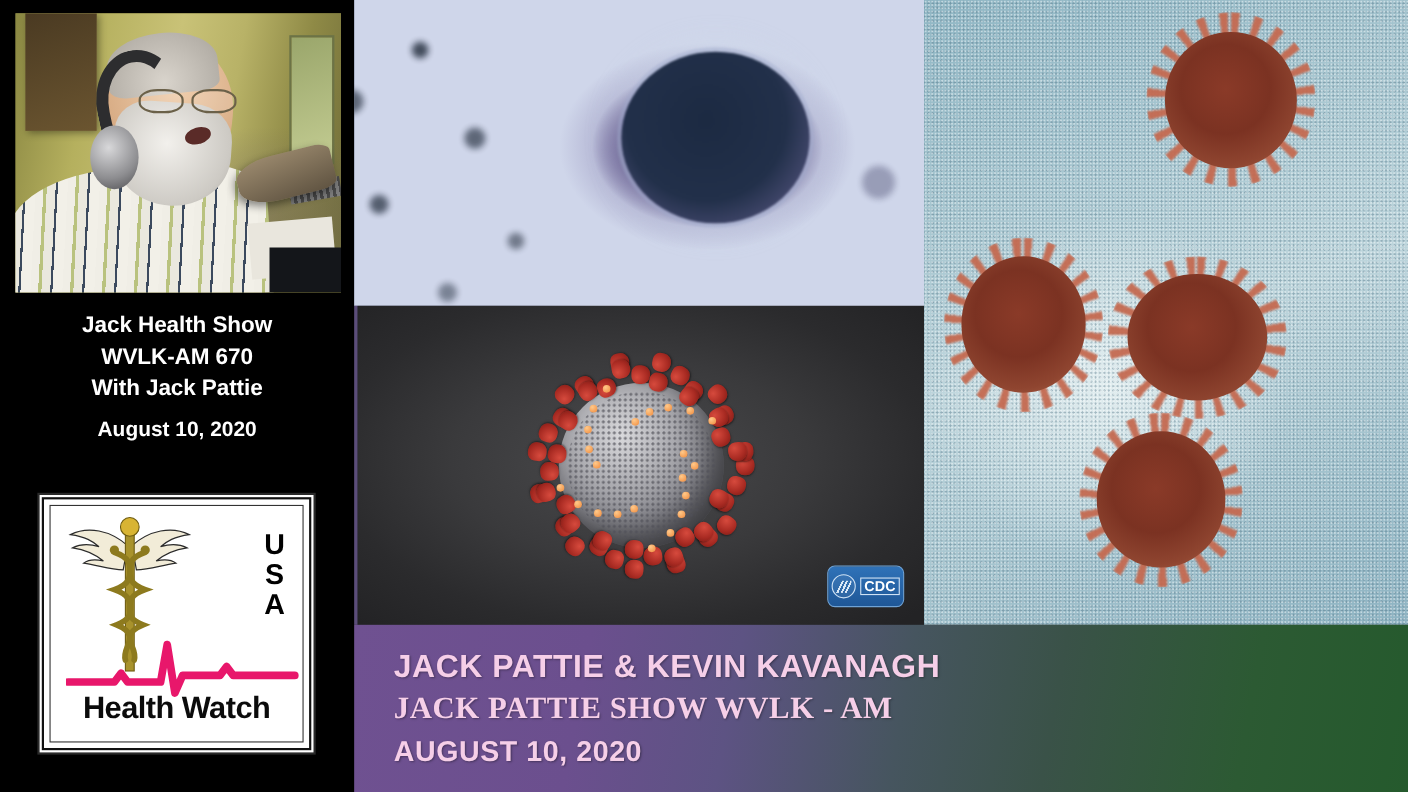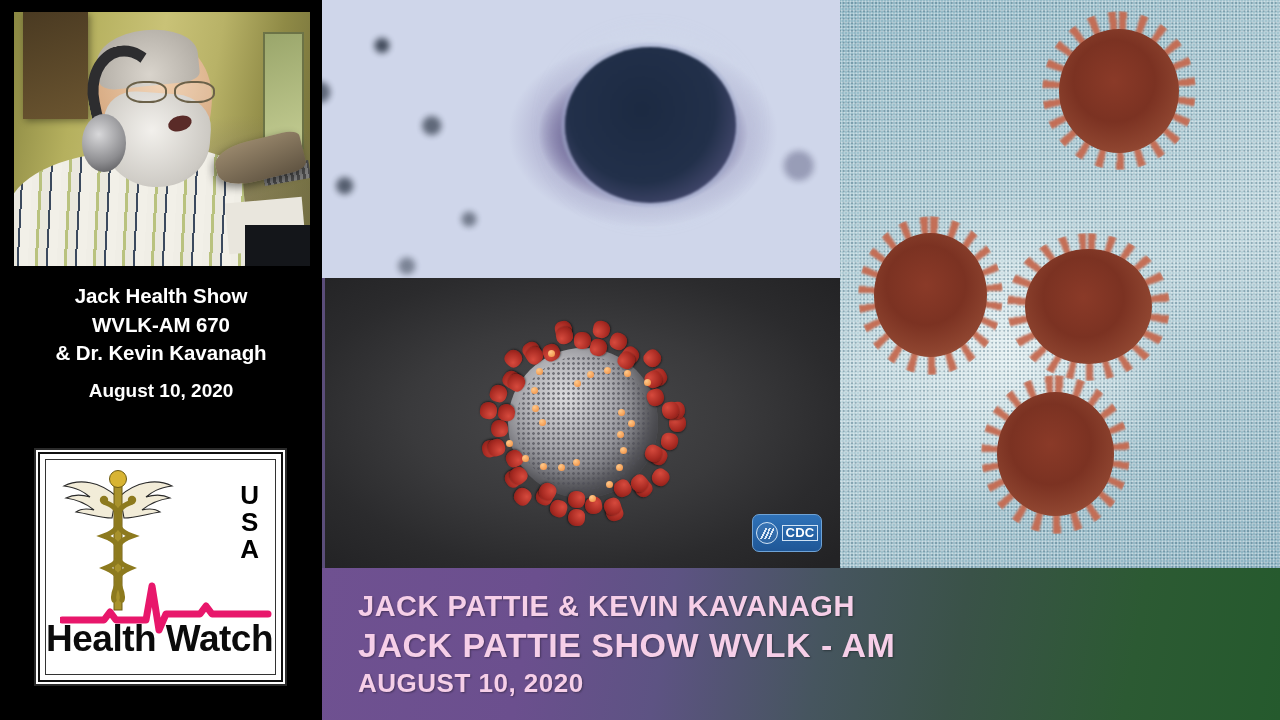--- a/index.html
+++ b/index.html
@@ -143,21 +143,21 @@
   .caduceus { position:absolute; left:8px; top:6px; width:128px; height:150px; }
   .usa-letters {
     position:absolute; right:16px; top:22px;
     font-size:26px; font-weight:bold; color:#000;
     line-height:27px; text-align:center;
     font-family:"Liberation Sans", sans-serif;
   }
   .ecg { position:absolute; left:14px; top:118px; width:212px; height:60px; }
   .logo-caption {
     position:absolute; left:0; right:0; bottom:14px;
-    font-size:37px; font-weight:bold; color:#0b0b0b;
+    text-align:center; font-size:28px; font-weight:bold; color:#0b0b0b;
     letter-spacing:-0.5px;
   }
 
   
   .content {
     position:absolute; left:322px; top:0; width:958px; height:720px;
     background:#1c1c1c;
   }
 
   
@@ -287,21 +287,21 @@
     background:linear-gradient(100deg,
       #6f5191 0%, #6b4f8e 22%, #5d5383 36%, #46555f 52%, #3a5248 66%, #2c5a33 84%, #255a2d 100%);
     padding:18px 4px 0 36px;
   }
   .caption-bar .cl {
     color:#f6cfe8; font-weight:bold; letter-spacing:.5px;
     text-shadow:1px 1px 2px rgba(0,0,0,.35);
     font-family:"Liberation Sans", sans-serif;
   }
   .caption-bar .cl1 { font-size:29px; line-height:40px; }
-  .caption-bar .cl2 { font-size:34px; line-height:38px; }
+  .caption-bar .cl2 { font-size:28px; line-height:38px;font-family:Liberation Serif, serif; }
   .caption-bar .cl3 { font-size:26px; line-height:38px; }
 
   
   .title-overlay {
     position:absolute; left:322px; top:8px; width:958px;
     text-align:center; pointer-events:none;
   }
   .title-overlay .tline {
     color:#f9f017; font-size:39px; font-weight:bold; line-height:50px;
     letter-spacing:.6px;
@@ -334,21 +334,21 @@
         <div class="lens r"></div>
       </div>
       <div class="hp-band"></div>
       <div class="hp-cup"></div>
       <div class="mic"></div>
     </div>
 
     <div class="sidebar-text">
       <div class="line">Jack Health Show</div>
       <div class="line">WVLK-AM 670</div>
-      <div class="line">&amp; Dr. Kevin Kavanagh</div>
+      <div class="line">With Jack Pattie</div>
       <div class="date">August 10, 2020</div>
     </div>
 
     <div class="logo-box">
       <div class="logo-inner">
 
         <svg class="caduceus" viewBox="0 0 128 150">
 
           <g fill="#f2ecd8" stroke="#2b2b2b" stroke-width="1.1">
             <path d="M62 30 C46 16 26 12 10 20 C24 22 30 26 36 31 C26 28 18 29 12 32 C26 34 34 39 40 44 C32 42 26 43 22 46 C36 48 46 52 58 52 Z"></path>

